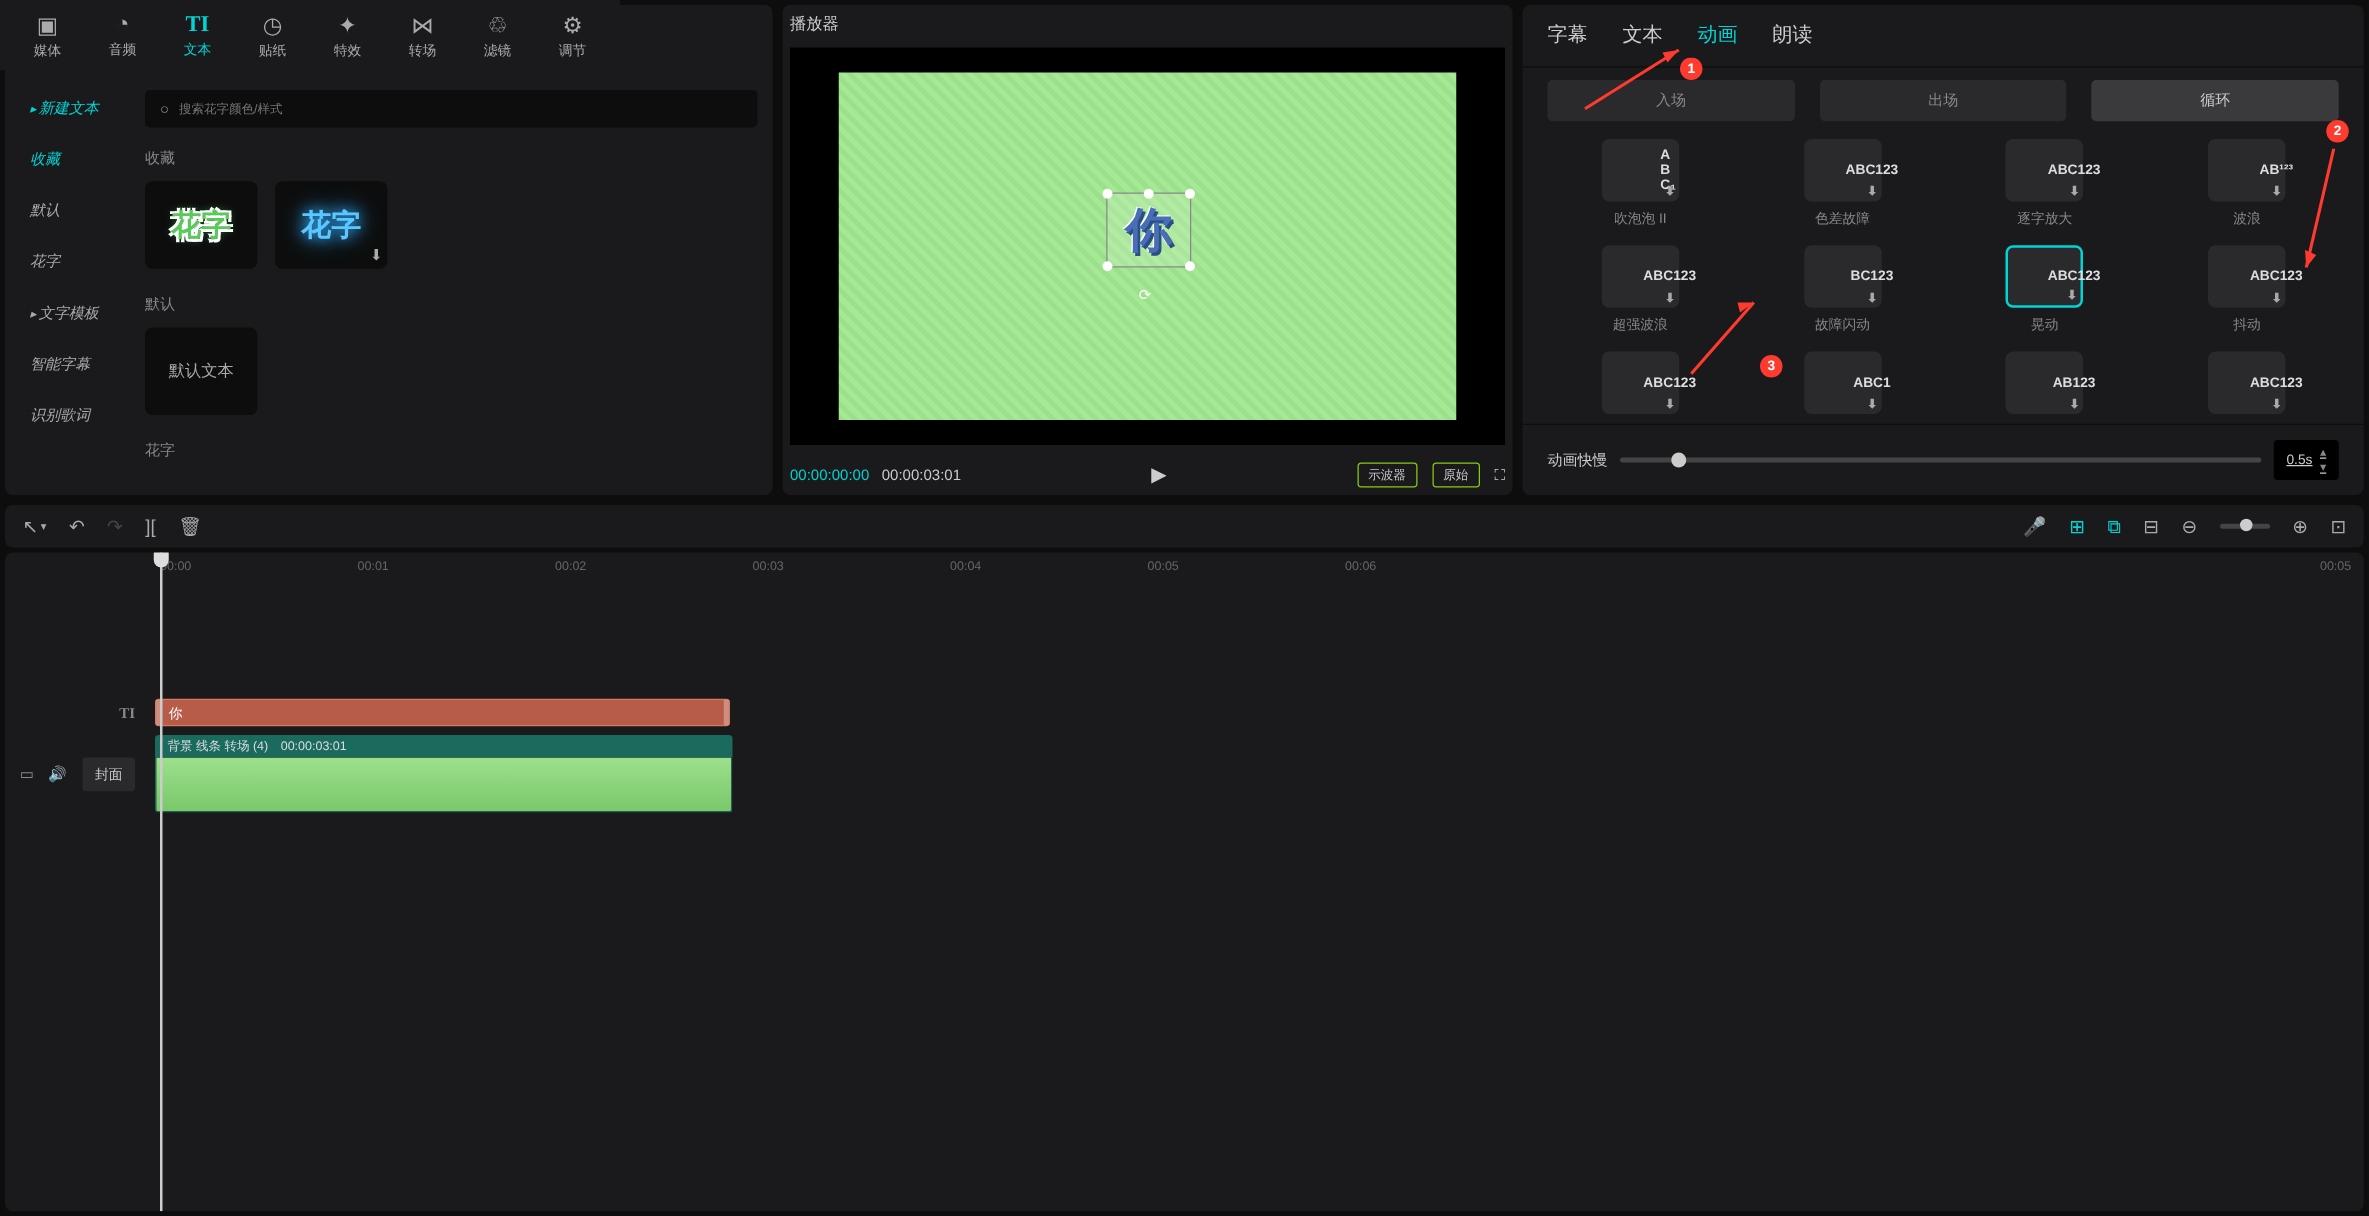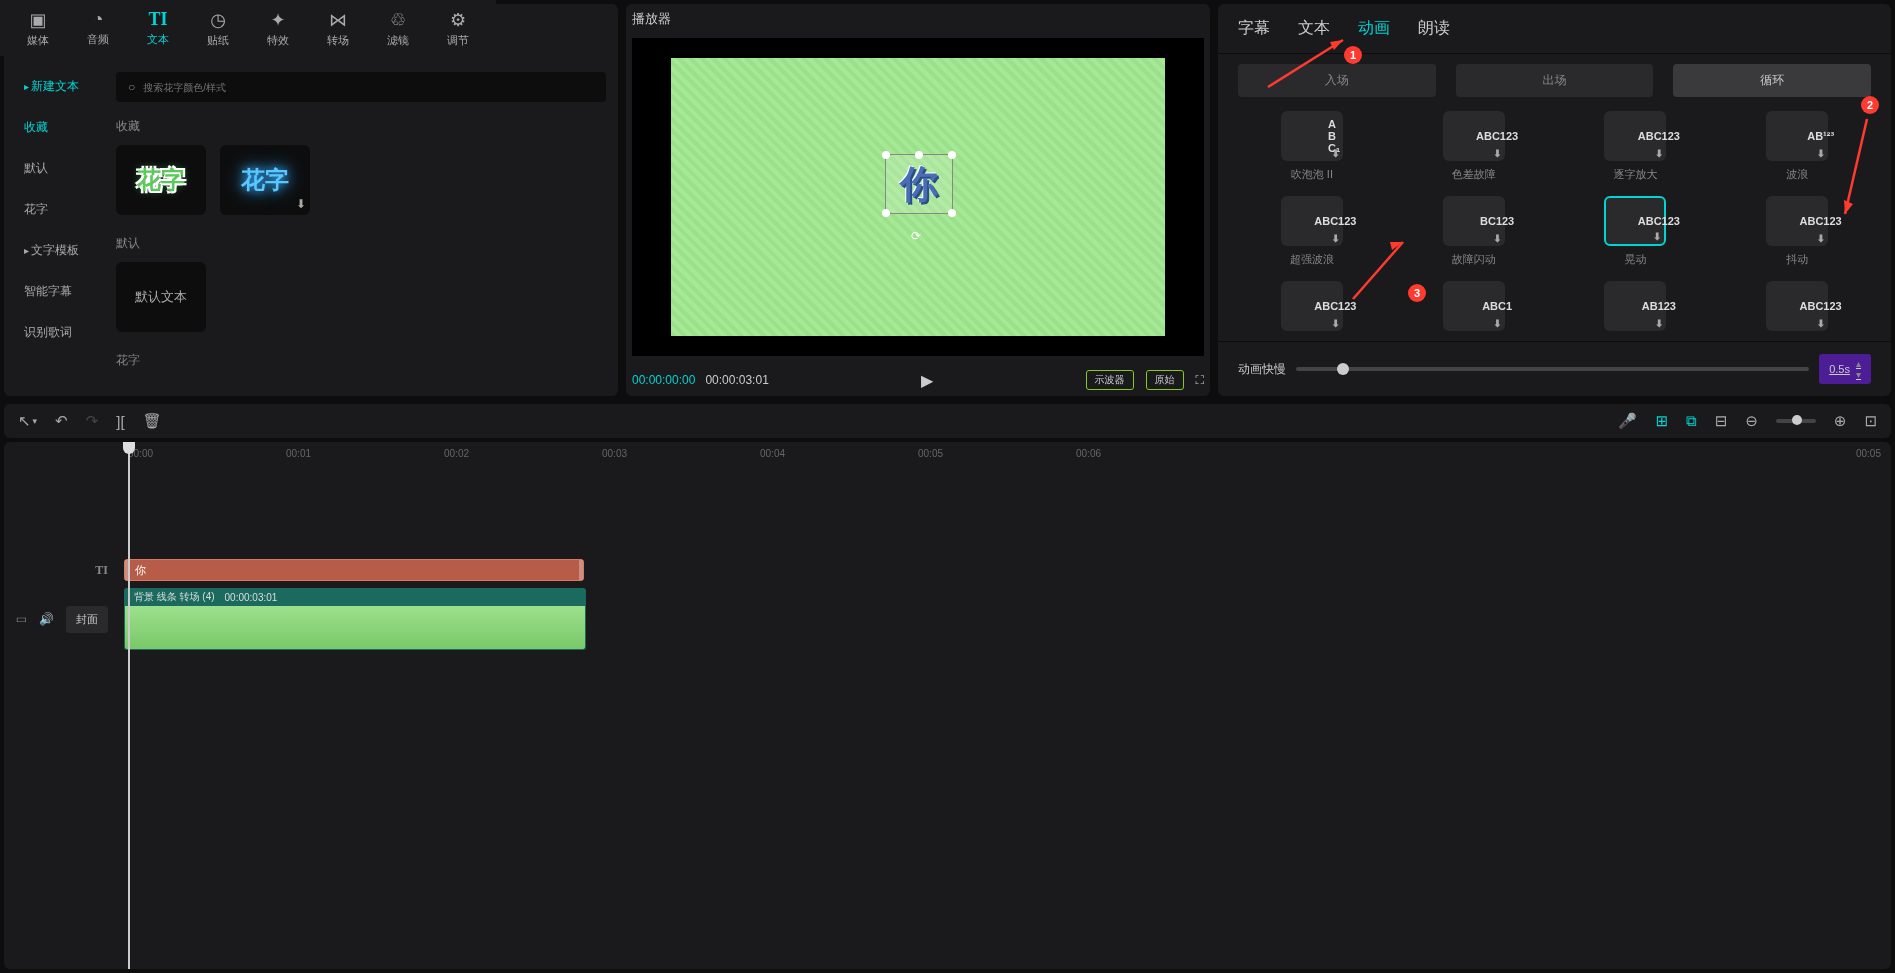--- a/index.html
+++ b/index.html
@@ -48,20 +48,21 @@
       flex-direction: column;
       padding-top: 56px;
     }
     .left-content { display: flex; flex: 1; overflow: hidden; }
     .sidebar {
       width: 100px;
       padding: 8px;
       display: flex;
       flex-direction: column;
       gap: 4px;
+      font-style: italic;
     }
     .sidebar-item {
       padding: 10px 12px;
       border-radius: 4px;
       cursor: pointer;
       color: #aaa;
       font-size: 12px;
     }
     .sidebar-item.active { color: #00d4d4; }
     .sidebar-item .chevron { margin-right: 2px; font-size: 10px; }
@@ -290,21 +291,21 @@
     .speed-thumb {
       position: absolute;
       left: 8%;
       top: -4px;
       width: 12px;
       height: 12px;
       background: #ccc;
       border-radius: 50%;
     }
     .speed-val {
-      background: #4c1d95;
+      background: #000000;
       padding: 4px 10px;
       border-radius: 3px;
       font-size: 11px;
       display: flex;
       align-items: center;
       gap: 6px;
       text-decoration: underline;
     }
     
     

